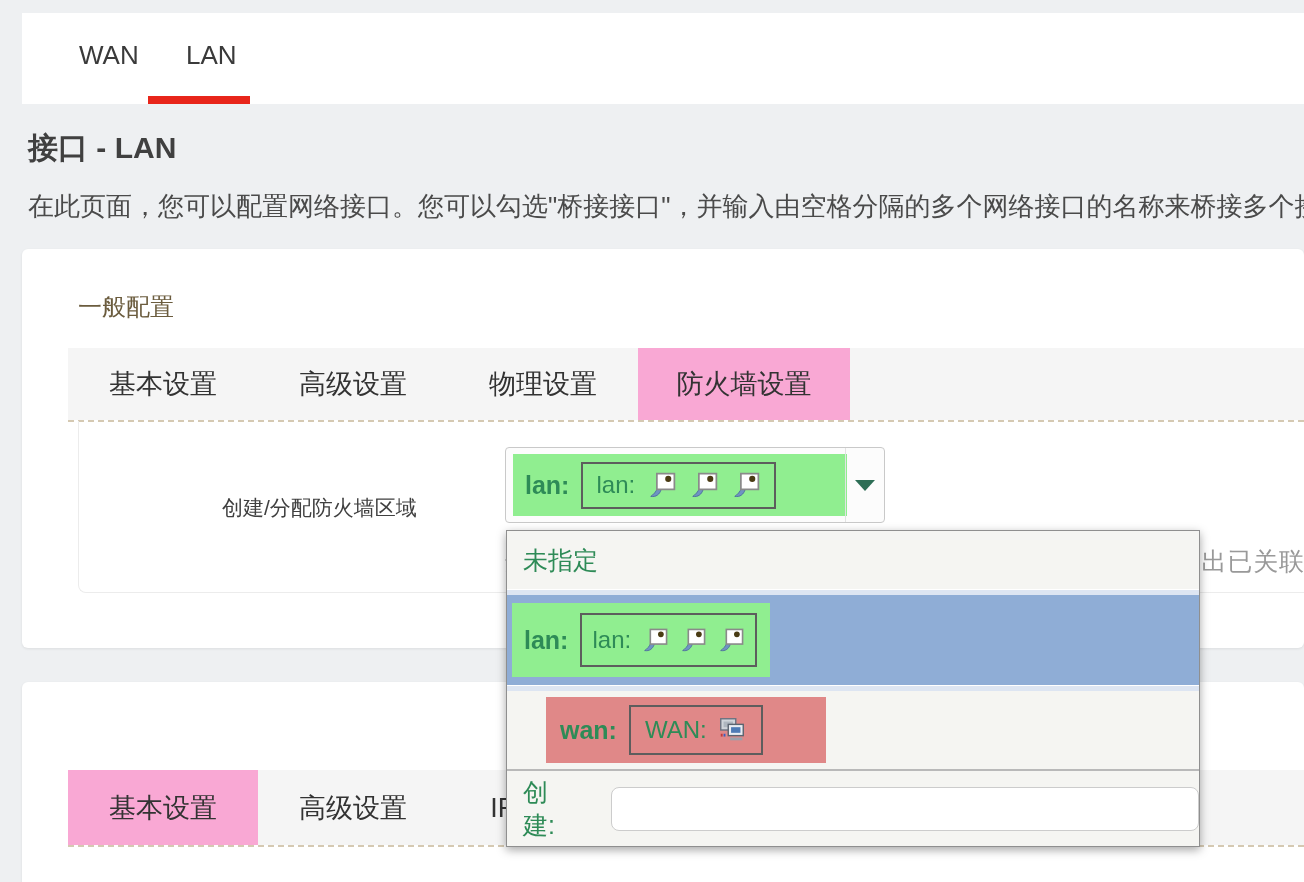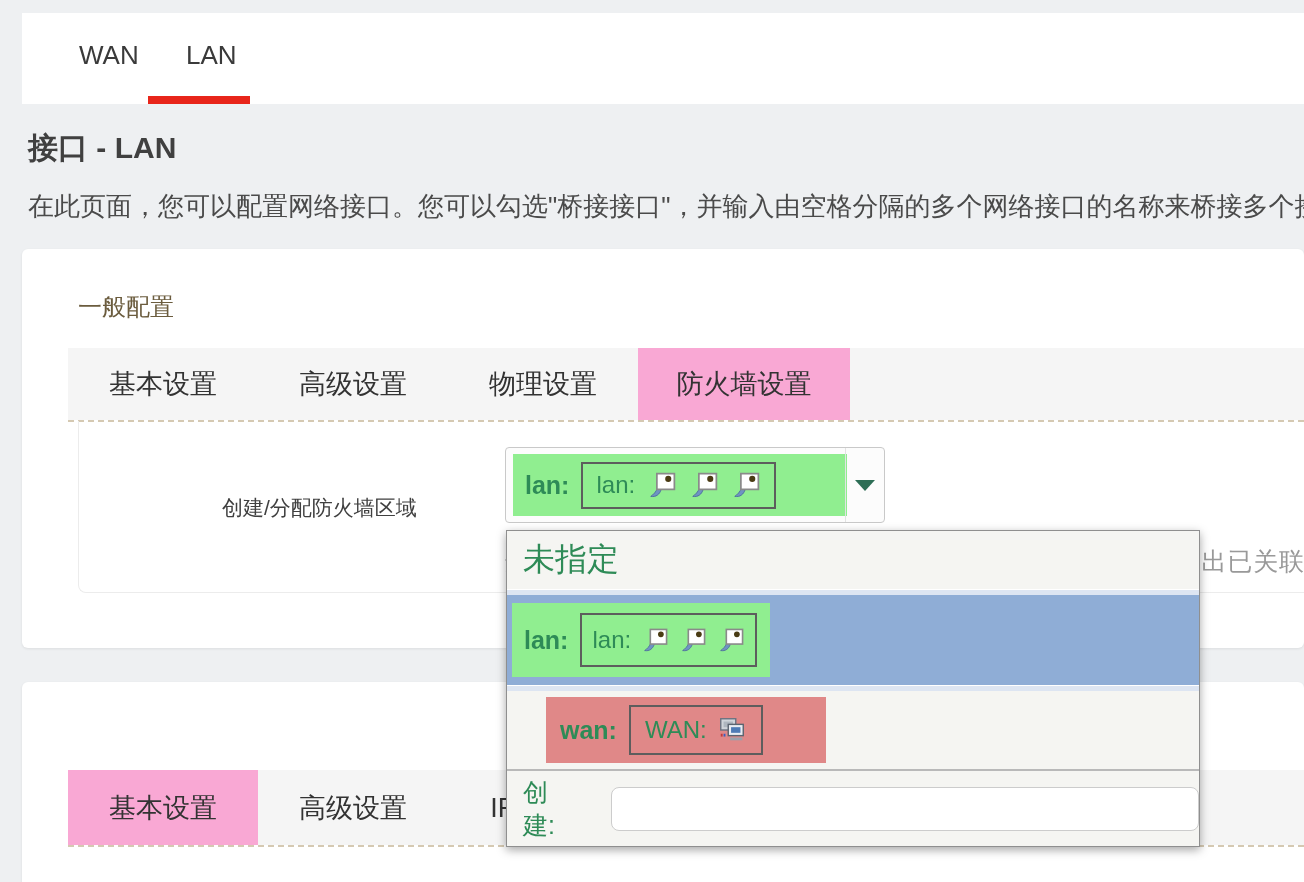--- a/index.html
+++ b/index.html
@@ -53,21 +53,21 @@
   .zs-badge{position:absolute;left:7px;top:6px;width:334px;height:62px;background:#90ee90;display:flex;align-items:center;padding:0 12px;box-sizing:border-box;}
   .zone-name{font-weight:bold;font-size:25px;color:#2e8b57;margin-right:12px;white-space:nowrap;}
   .zone-box{display:flex;align-items:center;border:2px solid #5d5d5d;height:47px;padding:0 13px;gap:14px;box-sizing:border-box;}
   .net-label{font-size:24px;color:#2e8b57;white-space:nowrap;}
   .zs-arrow{position:absolute;right:0;top:0;width:38px;height:100%;border-left:1px solid #e3e3e3;display:flex;align-items:center;justify-content:center;}
   .tri-down{width:0;height:0;border-left:10px solid transparent;border-right:10px solid transparent;border-top:11px solid #2d6e55;}
 
   
   .zone-panel{left:506px;top:530px;width:692px;background:#f5f5f2;border:1px solid #8f8f8f;box-shadow:0 3px 9px rgba(0,0,0,.35);z-index:30;}
   .opt{display:flex;align-items:center;cursor:pointer;}
-  .opt-unspec{height:58px;padding-left:16px;font-size:32px;color:#2e8b57;}
+  .opt-unspec{height:58px;padding-left:16px;font-size:25px;color:#2e8b57;}
   .sep-blue{height:6px;background:#dde5f2;border-top:1px solid #fff;box-sizing:border-box;}
   .sep-gray{height:2px;background:#b9b9b9;}
   .opt-lan{height:90px;background:#8fadd6;}
   .opt-wan{height:78px;padding-left:36px;}
   .badge{display:flex;align-items:center;box-sizing:border-box;}
   .badge-lan{margin-left:5px;width:258px;height:74px;background:#90ee90;padding:0 12px;}
   .badge-lan .zone-box{height:54px;padding:0 10px;gap:12px;}
   .badge-wan{margin-left:3px;width:280px;height:66px;background:#e08888;padding:0 14px;}
   .badge-wan .zone-box{height:50px;padding:0 14px;gap:10px;}
   .opt-create{height:75px;padding-left:16px;gap:19px;}

